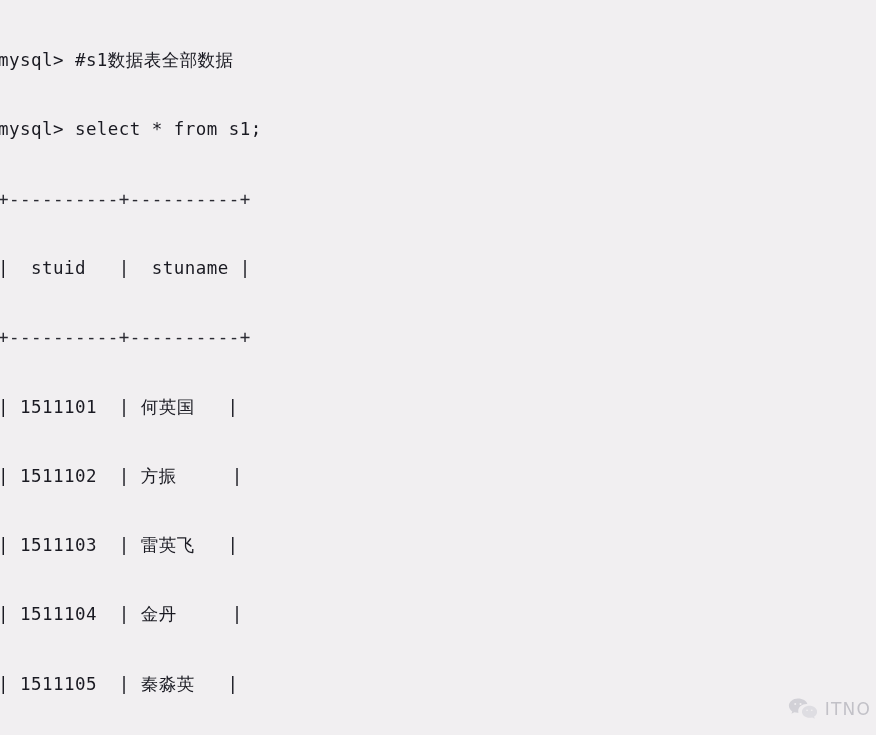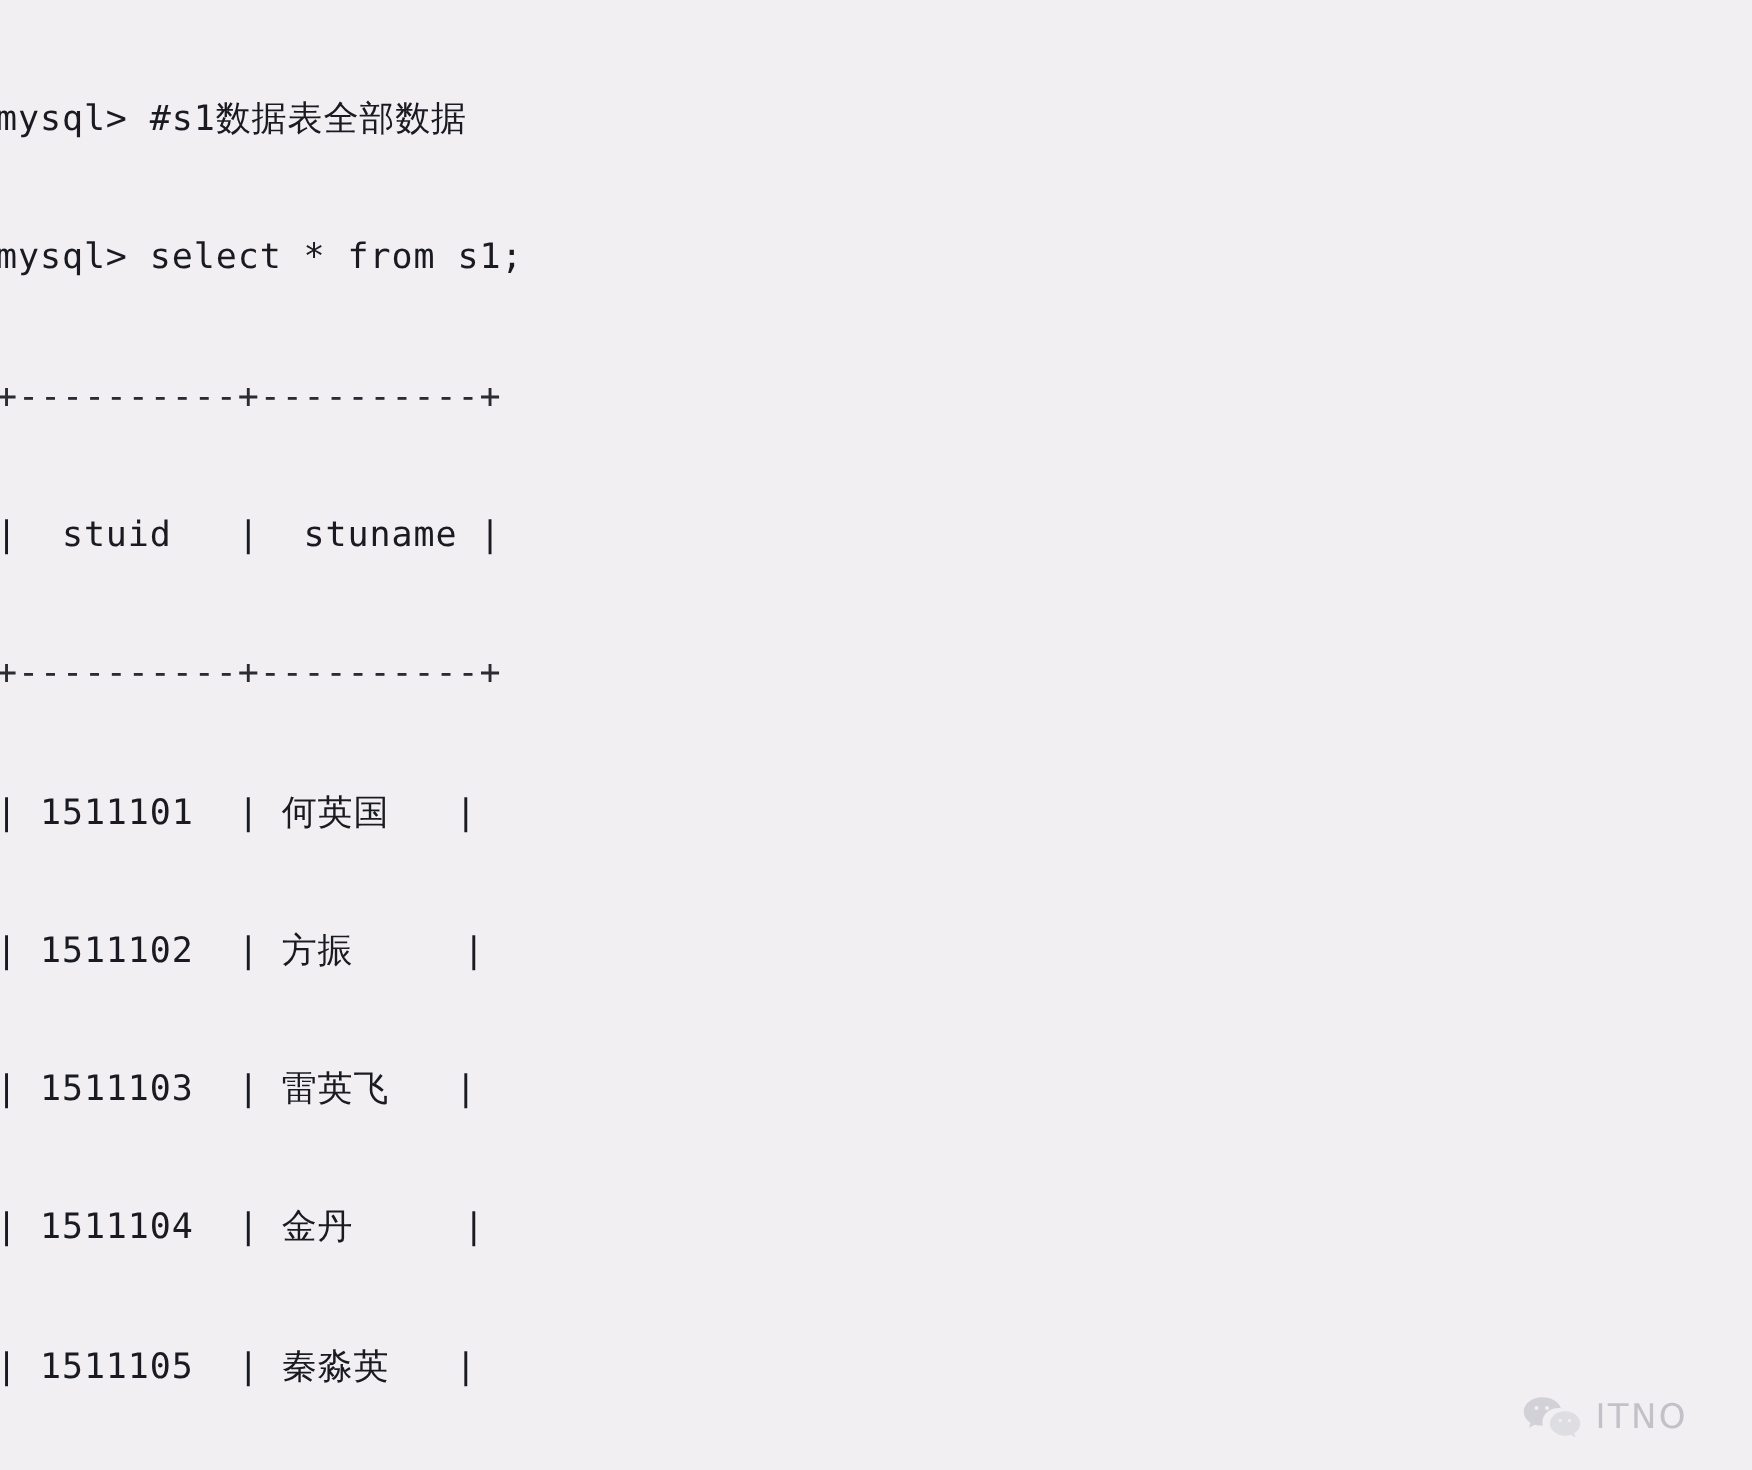--- a/index.html
+++ b/index.html
@@ -35,21 +35,21 @@
   }
   .line {
     height: 23.1px;
     white-space: pre;
   }
   .rule {
     color: #2b2b33;
   }
   .watermark {
     position: absolute;
-    right: 32px;
+    right: 5px;
     bottom: 14px;
     display: flex;
     align-items: center;
     gap: 7px;
     opacity: 0.55;
     user-select: none;
   }
   .wm-icon {
     width: 30px;
     height: 24px;

